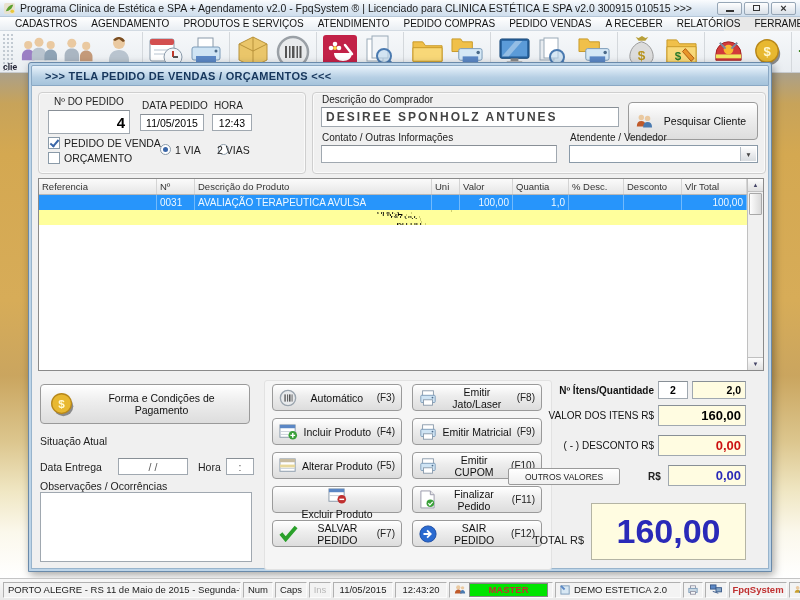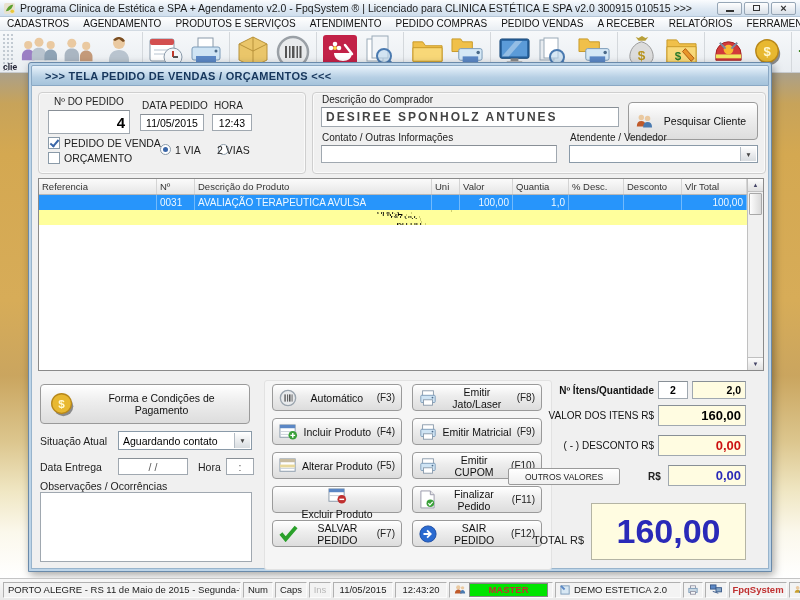--- a/index.html
+++ b/index.html
@@ -15,23 +15,23 @@
   .title-text{font-size:10.5px;color:#1a1a1a;white-space:nowrap;overflow:hidden;flex:1;}
   .win-btns{display:flex;gap:2px;margin-left:4px;flex:none;}
   .win-btn{width:25px;height:13px;border:1px solid #96a6b6;border-radius:2px;
     background:linear-gradient(#fefefe,#d9e0e8);display:flex;align-items:center;
     justify-content:center;box-sizing:border-box;}
   .g-min{width:8px;height:2px;background:#333;margin-top:5px;}
   .g-rest{width:7px;height:6px;border:1px solid #333;box-sizing:border-box;}
   .g-close{font-size:11px;font-weight:bold;color:#333;line-height:10px;}
 
   
-  .menubar{position:absolute;left:0;top:17px;width:800px;height:14px;
+  .menubar{position:absolute;left:0;top:17px;width:724px;height:14px;
     background:linear-gradient(#ffffff,#e9eef3);border-bottom:1px solid #d2dae2;
-    display:flex;align-items:center;padding-left:0;box-sizing:border-box;}
+    display:flex;align-items:center;padding-left:8px;box-sizing:border-box;}
   .menu-item{padding:0 7px;font-size:10px;color:#111;white-space:nowrap;}
 
   
   .toolbar{position:absolute;left:0;top:31px;width:800px;height:42px;
     background:linear-gradient(#f6f8fa,#e9edf1);border-bottom:1px solid #c8ccd0;
     display:flex;align-items:center;box-sizing:border-box;padding-left:2px;}
   .tb-dots{width:13px;height:38px;flex:none;
     background-image:radial-gradient(#c2cad2 1px,transparent 1.3px);
     background-size:4px 4px;margin-right:1px;}
   .tb-group{display:flex;align-items:center;height:40px;padding:0 5px;
@@ -472,24 +472,20 @@
 
       <div class="btn pay-btn">
         <svg viewBox="0 0 30 30" width="27">
             <circle cx="16" cy="17" r="11" fill="#8a8a8a"></circle>
             <circle cx="14" cy="14" r="11" fill="#e8b830" stroke="#b8881a" stroke-width="1.5"></circle>
             <text x="14" y="19" font-size="13" font-weight="bold" text-anchor="middle" fill="#fff8d0" font-family="Liberation Sans, sans-serif">$</text>
           </svg>
         <span class="lbl">Forma e Condições de Pagamento</span>
       </div>
       <span class="lab" style="left:8px;top:349px;font-size:10.5px;">Situação Atual</span>
-      <div class="sel" style="left:86px;top:345px;width:134px;height:19px;">
-        <span>Aguardando contato</span>
-        <span class="arrow">▼</span>
-      </div>
       <span class="lab" style="left:8px;top:375px;font-size:10.5px;">Data  Entrega</span>
       <div class="field" style="left:86px;top:372px;width:70px;height:17px;justify-content:center;color:#555;">
           <span>/ /</span>
         </div>
       <span class="lab" style="left:166px;top:375px;font-size:10.5px;">Hora</span>
       <div class="field" style="left:194px;top:372px;width:28px;height:17px;justify-content:center;color:#555;">
           <span>:</span>
         </div>
       <span class="lab" style="left:8px;top:394px;font-size:10.5px;">Observações / Ocorrências</span>
       <div class="obs-area"><span></span></div>

